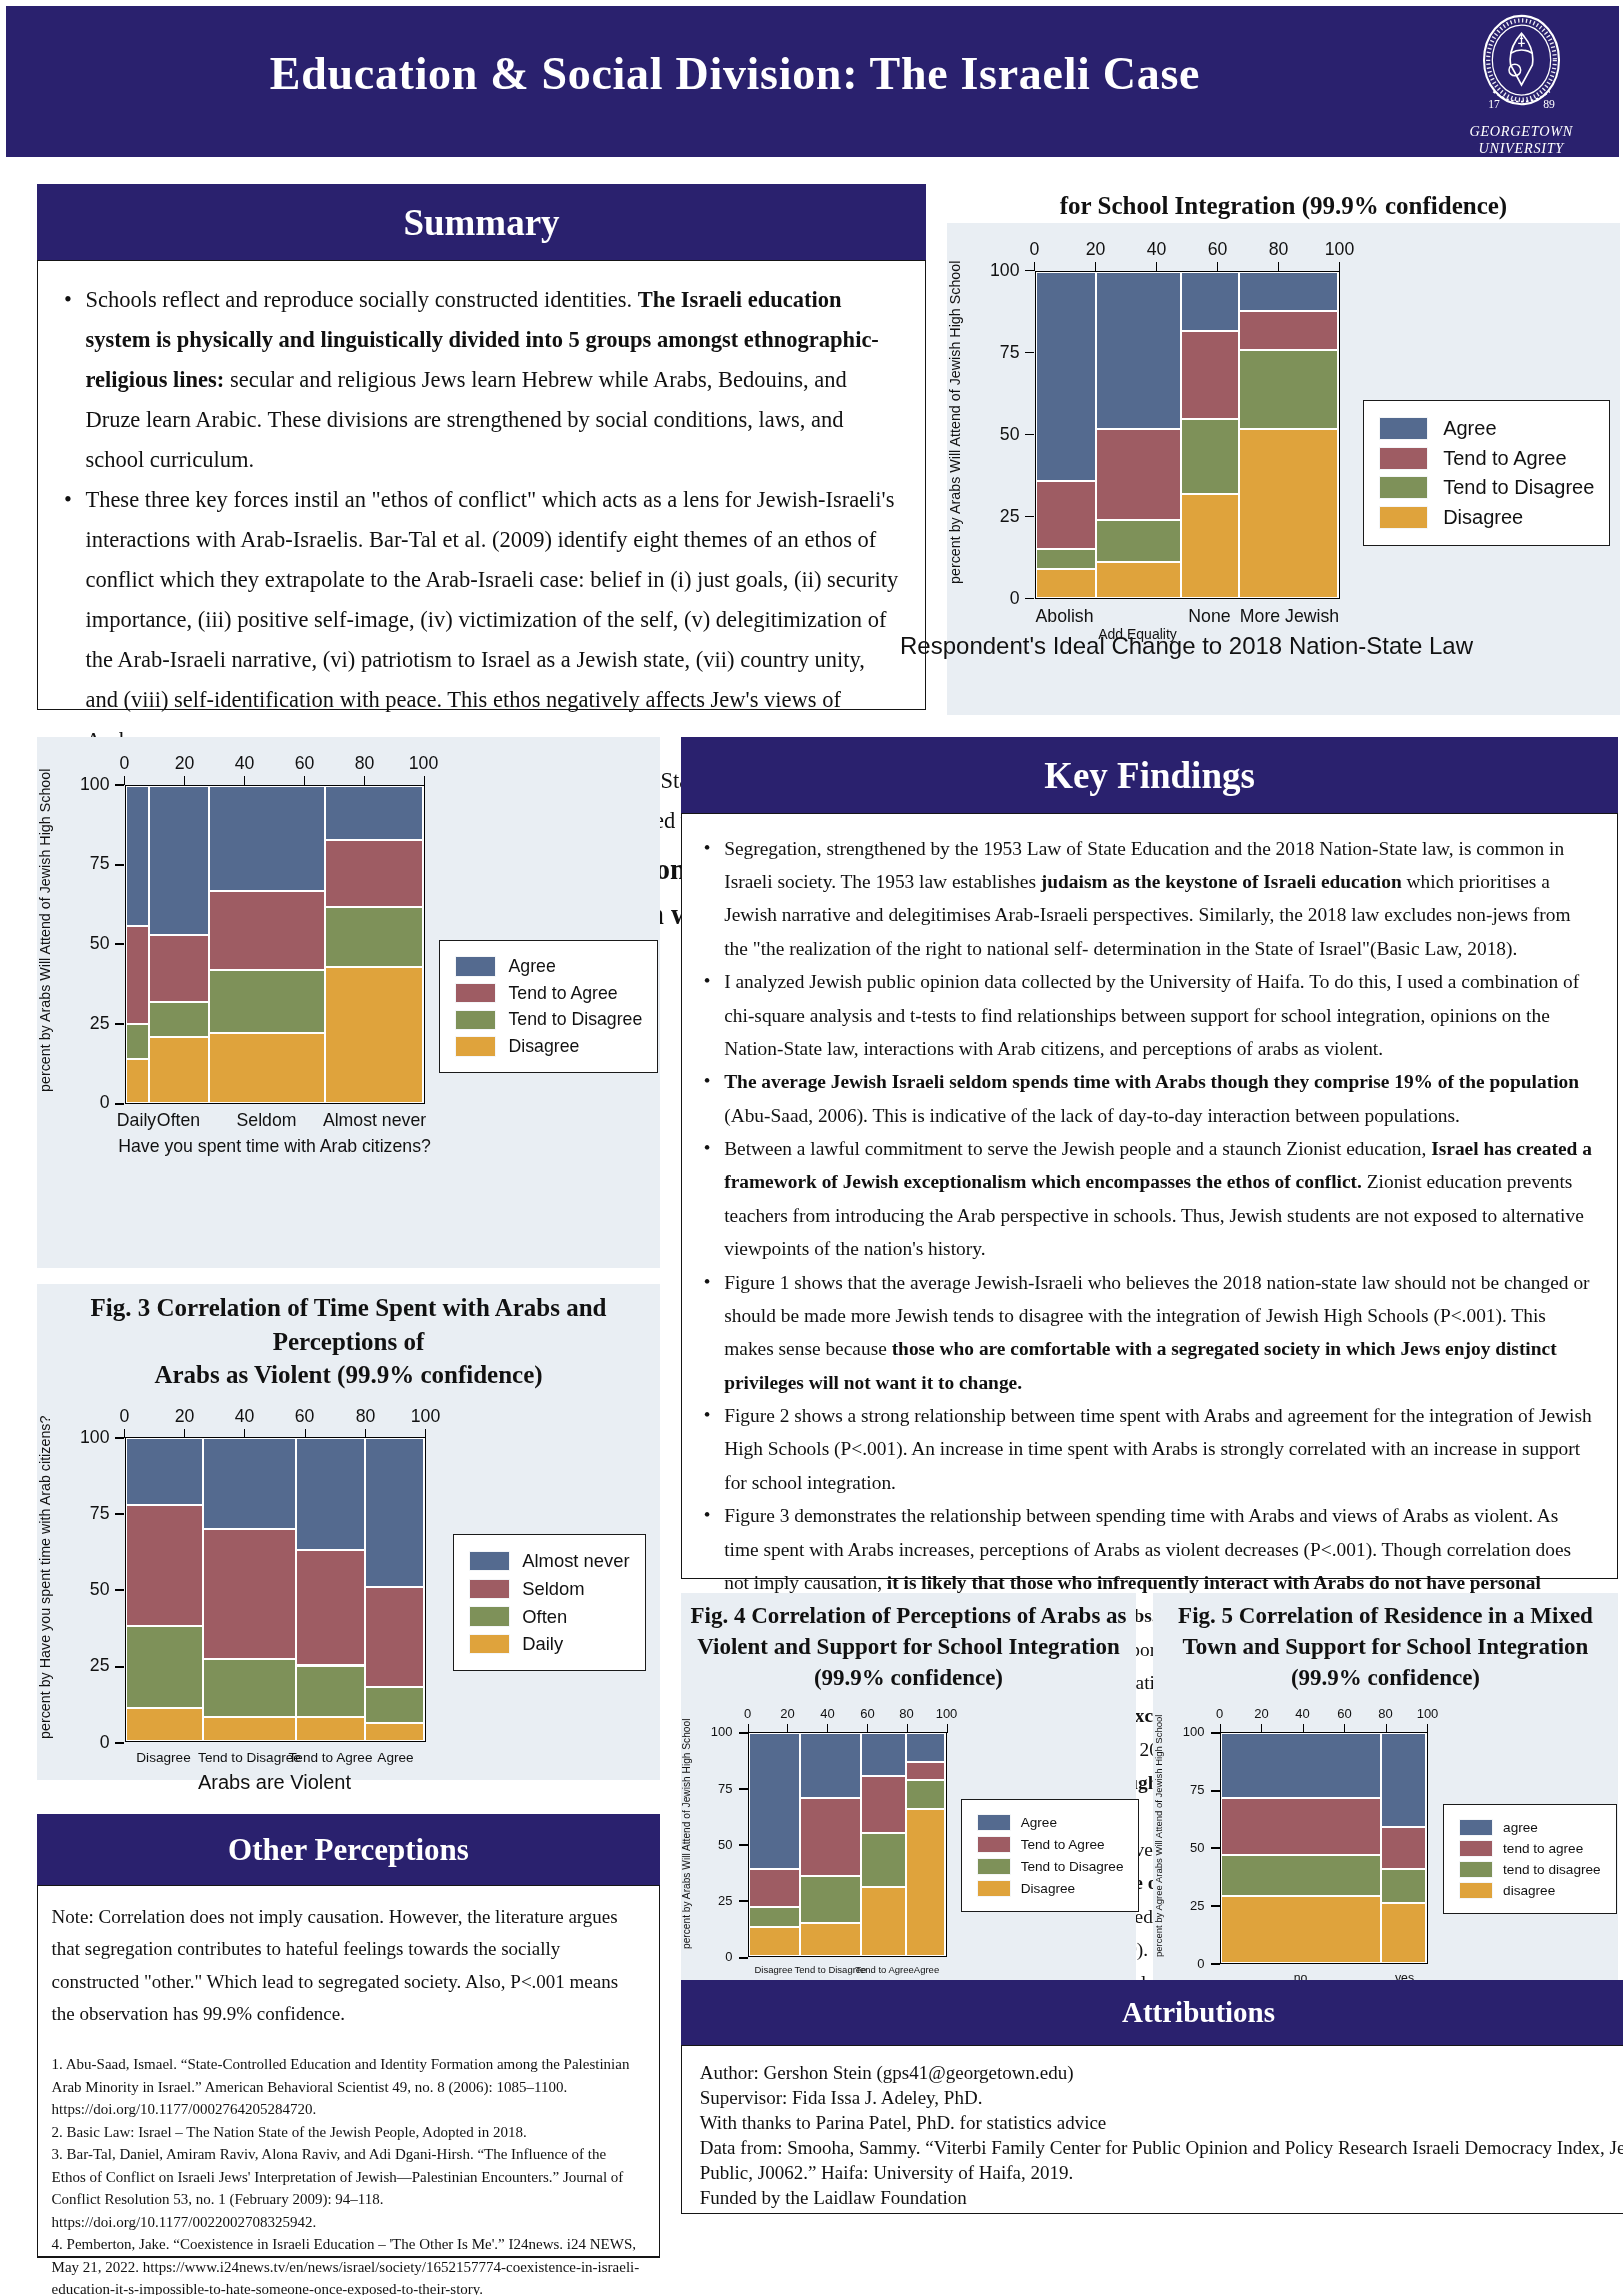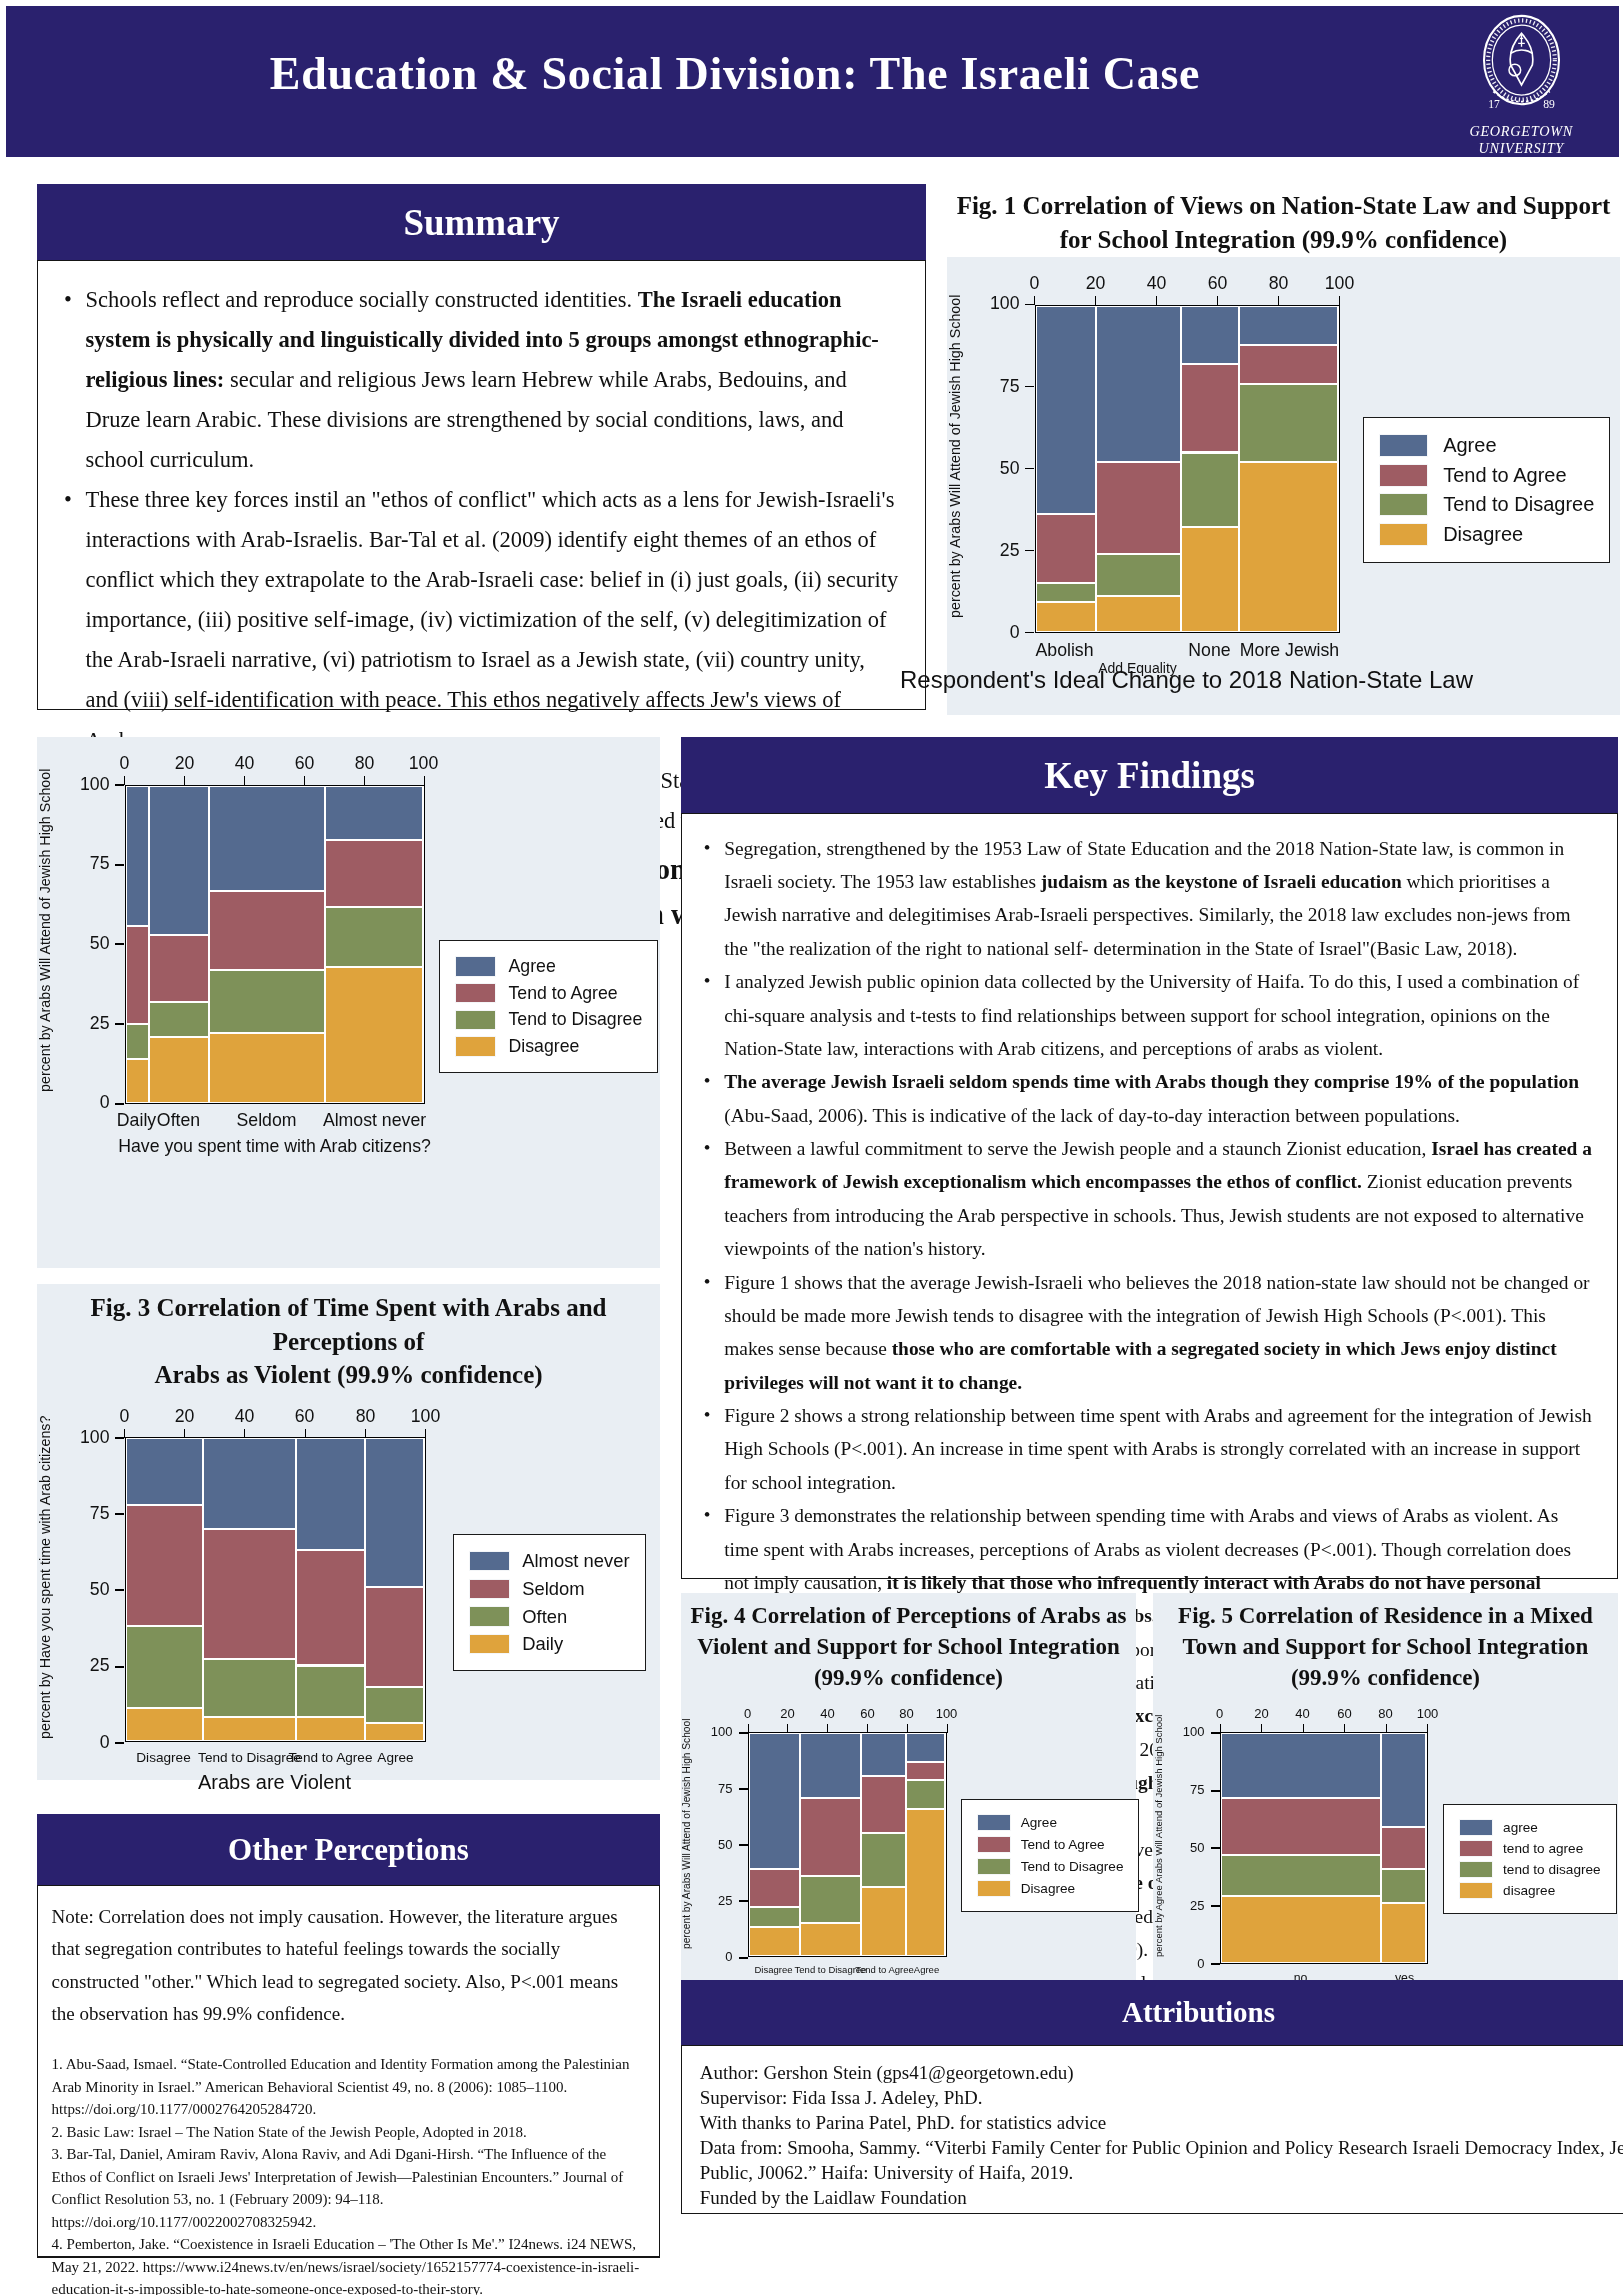--- a/index.html
+++ b/index.html
@@ -110,21 +110,20 @@
         <li><span>Schools reflect and reproduce socially constructed identities. </span><span style="font-weight: bold;">The Israeli education system is physically and linguistically divided into 5 groups amongst ethnographic-religious lines:</span><span> secular and religious Jews learn Hebrew while Arabs, Bedouins, and Druze learn Arabic. These divisions are strengthened by social conditions, laws, and school curriculum.</span></li>
         <li><span>These three key forces instil an "ethos of conflict" which acts as a lens for Jewish-Israeli's interactions with Arab-Israelis. Bar-Tal et al. (2009) identify eight themes of an ethos of conflict which they extrapolate to the Arab-Israeli case: belief in (i) just goals, (ii) security importance, (iii) positive self-image, (iv) victimization of the self, (v) delegitimization of the Arab-Israeli narrative, (vi) patriotism to Israel as a Jewish state, (vii) country unity, and (viii) self-identification with peace. This ethos negatively affects Jew's views of Arabs.</span></li>
         <li><span>Public opinion data shows perspectives on Israel's 2018 Nation-State law, time spent with Arabs, and perceptions of Arabs as violent are strongly correlated with (p&lt;.001).</span></li>
       </ul>
     <div class="claim">I argue these divisions in the education system contribute to a cycle of conflict in Israeli society which schools can work to break.</div>
   </div>
 </div>
 
 <div class="abs fig-panel fig1">
   <div class="fig-title">
-      <div>Fig. 1 Correlation of Views on Nation-State Law and Support</div>
       <div>for School Integration (99.9% confidence)</div>
     </div>
   <div class="fig-chart">
     <div class="y-title" style="font-size:14.3px;height:382px;">percent by Arabs Will Attend of Jewish High School</div>
     <div class="mosaic" style="width: 382px; height: 432px;">
         <div class="tick-lab" style="left: 63px; top: 8.2px; transform: translateX(-50%); font-size: 17.7px;">0</div>
         <div class="tick-lab" style="left: 62px; top: 31px; width: 1.4px; height: 8.9px; background: rgb(0, 0, 0);"></div>
         <div class="tick-lab" style="left: 124px; top: 8.2px; transform: translateX(-50%); font-size: 17.7px;">20</div>
         <div class="tick-lab" style="left: 123px; top: 31px; width: 1.4px; height: 8.9px; background: rgb(0, 0, 0);"></div>
         <div class="tick-lab" style="left: 185px; top: 8.2px; transform: translateX(-50%); font-size: 17.7px;">40</div>

